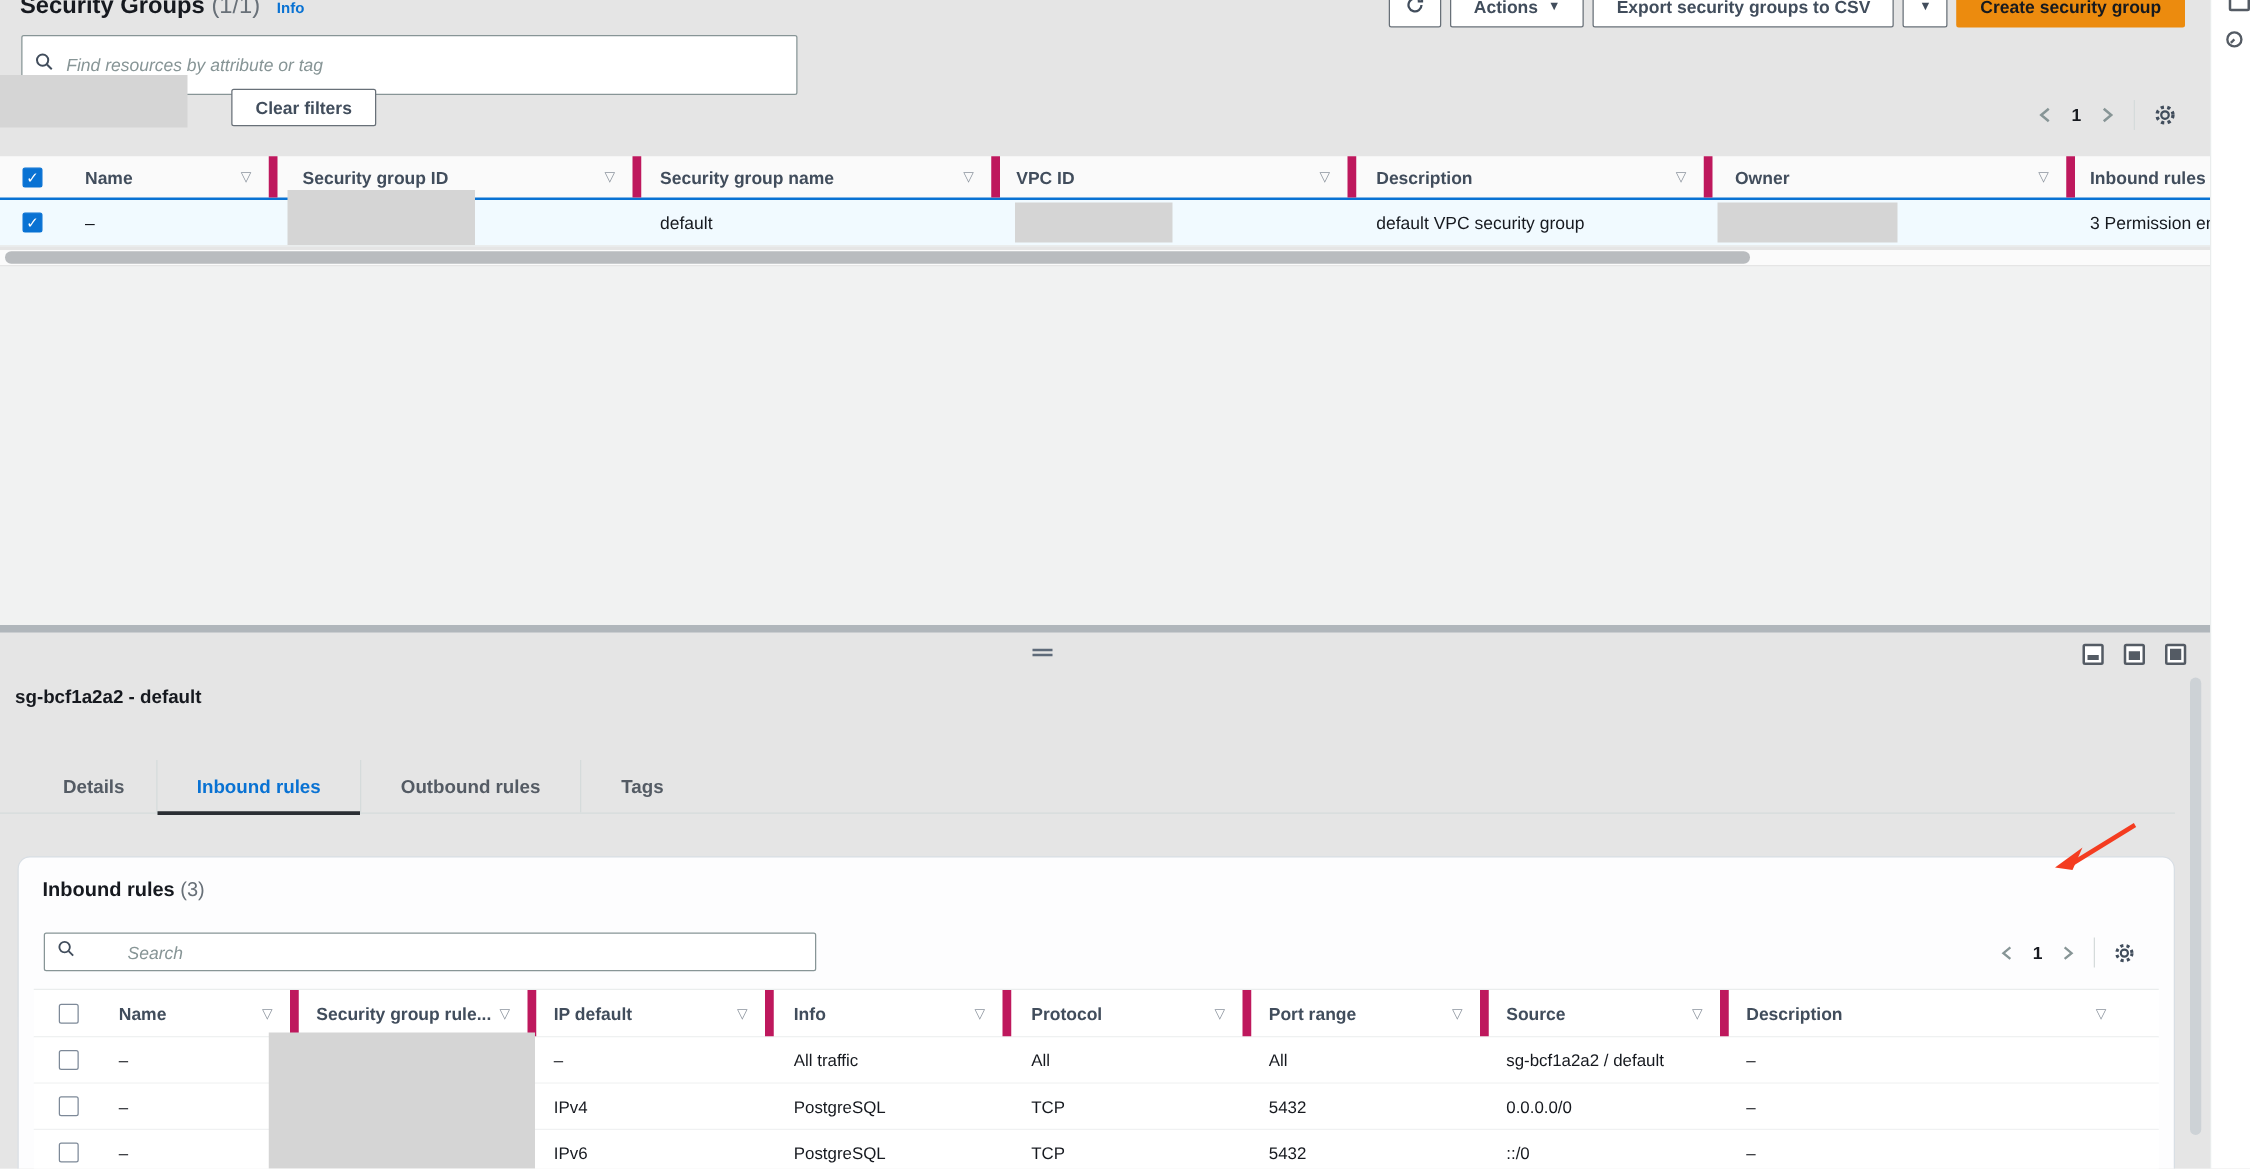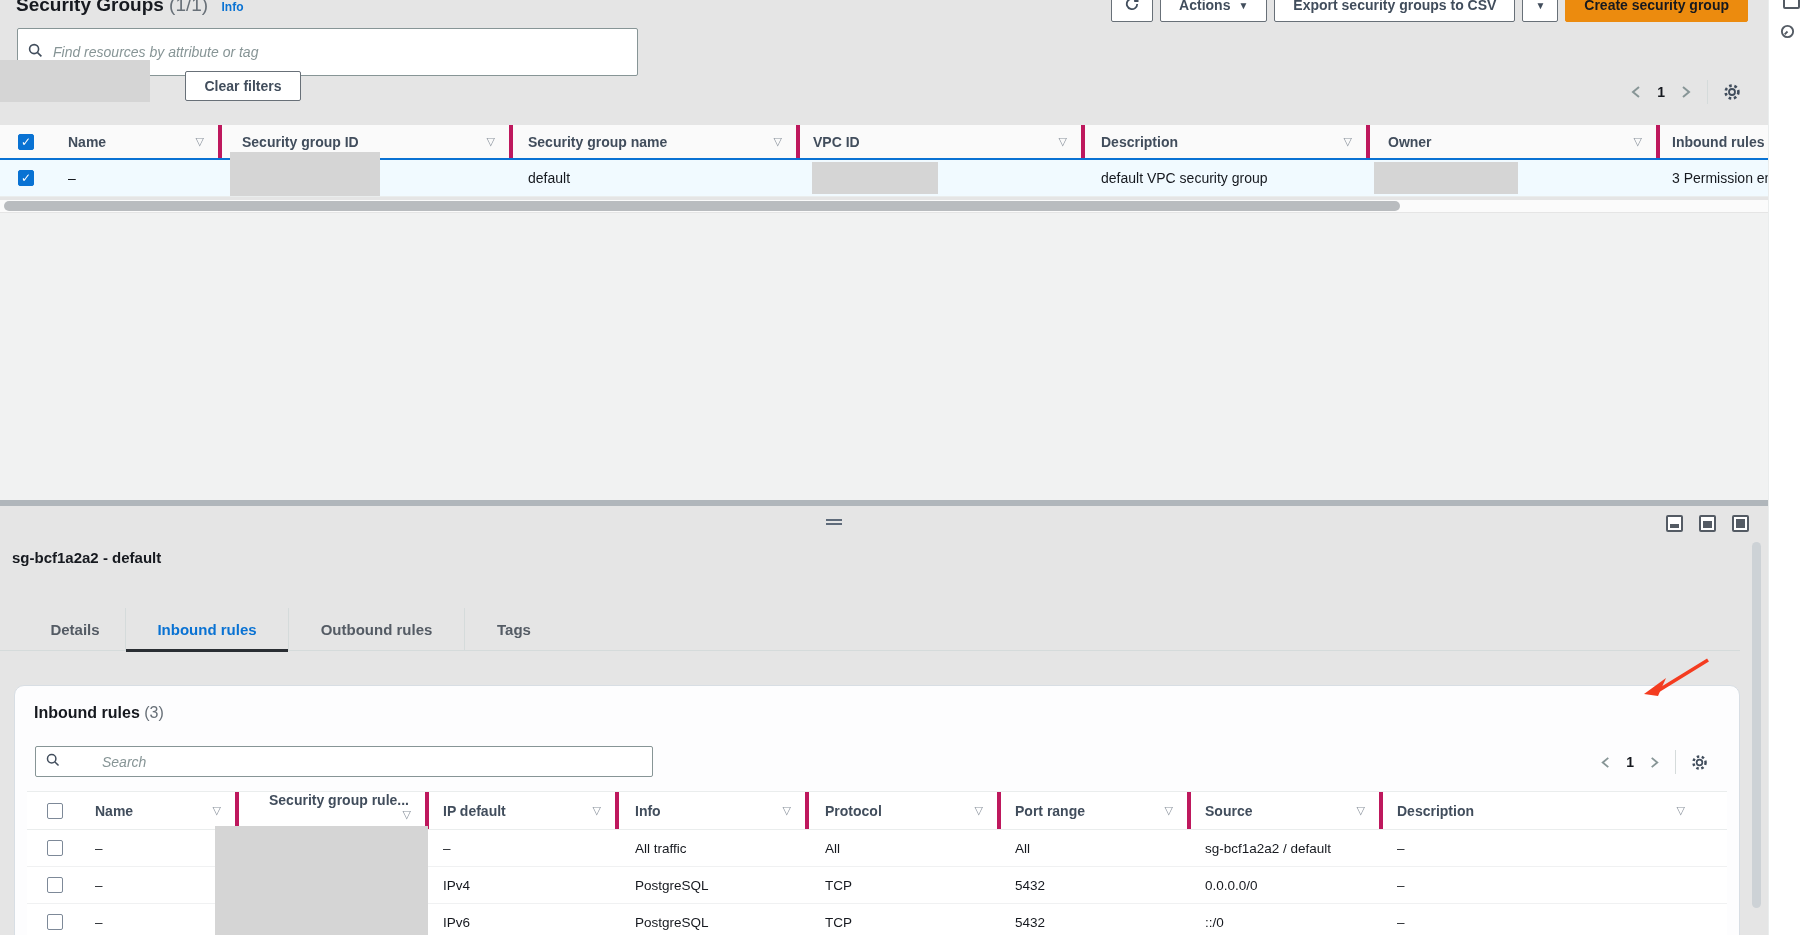--- a/index.html
+++ b/index.html
@@ -36,21 +36,21 @@
   .info-link{font-size:12px;font-weight:700;color:#0972d3;margin-left:8px;cursor:pointer;}
   .top-toolbar{position:absolute;right:20px;top:-12px;display:flex;gap:7px;}
   .find-box{position:absolute;left:17px;top:28px;width:621px;height:48px;}
   .filter-row-btn{position:absolute;left:185px;top:71px;width:116px;height:30px;font-size:14px;}
   .pager-top{position:absolute;right:26px;top:80px;}
 
   .t1{position:absolute;left:0;top:125px;width:1900px;}
   .t1 .hrow{display:flex;align-items:center;height:33px;background:#fafafa;border-bottom:2px solid #0972d3;}
   .t1 .drow{display:flex;align-items:center;height:36px;background:#f1faff;border-bottom:1px solid #eaeded;}
   .hcell{box-sizing:border-box;display:flex;align-items:center;height:100%;font-size:14px;font-weight:700;color:#414d5c;}
-  .hcell.sep{border-right:4px solid #be185d;}
+  .hcell.sep{border-right:7px solid #be185d;}
   .dcell{box-sizing:border-box;display:flex;align-items:center;height:100%;font-size:14px;color:#16191f;}
   .t1c0{width:52px;justify-content:center;}
   .t1c1{width:170px;padding-left:16px;}
   .t1c2{width:291px;padding-left:20px;}
   .t1c3{width:287px;padding-left:15px;}
   .t1c4{width:285px;padding-left:13px;}
   .t1c5{width:285px;padding-left:16px;}
   .t1c6{width:290px;padding-left:18px;text-align:right;}
   .t1c7{width:240px;padding-left:12px;}
   .hscroll{position:absolute;left:0;top:200px;width:1768px;height:12px;background:#fbfbfb;}
@@ -83,21 +83,21 @@
   .card-btns{position:absolute;right:22px;top:17px;display:flex;gap:10px;}
   .card-btns .btn{height:31px;font-size:14px;}
   .card-search{position:absolute;left:20px;top:60px;width:618px;height:31px;gap:40px;}
   .pager-card{position:absolute;right:30px;top:64px;}
 
   .t2{position:absolute;left:12px;top:105px;width:1700px;}
   .t2 .hrow{display:flex;align-items:center;height:37px;border-top:1px solid #eaeded;border-bottom:1px solid #eaeded;background:#fff;}
   .t2 .drow{display:flex;align-items:center;height:36px;border-bottom:1px solid #f0f1f2;background:#fff;}
   .t2c0{width:56px;justify-content:center;}
   .t2c1{width:156px;padding-left:12px;}
-  .t2c2{width:190px;padding-left:14px;flex-direction:column;}
+  .t2c2{width:190px;padding-left:14px;}
   .t2c3{width:190px;padding-left:14px;}
   .t2c4{width:190px;padding-left:16px;}
   .t2c5{width:192px;padding-left:16px;}
   .t2c6{width:190px;padding-left:14px;}
   .t2c7{width:192px;padding-left:14px;}
   .t2c8{width:316px;padding-left:14px;}
   .t2 .hcell{font-size:14px;}
   .t2 .dcell{font-size:13.5px;}
 
   .vscroll-thumb{position:absolute;left:1752px;top:542px;width:9px;height:366px;background:#cdd2d6;border-radius:5px;cursor:pointer;}

